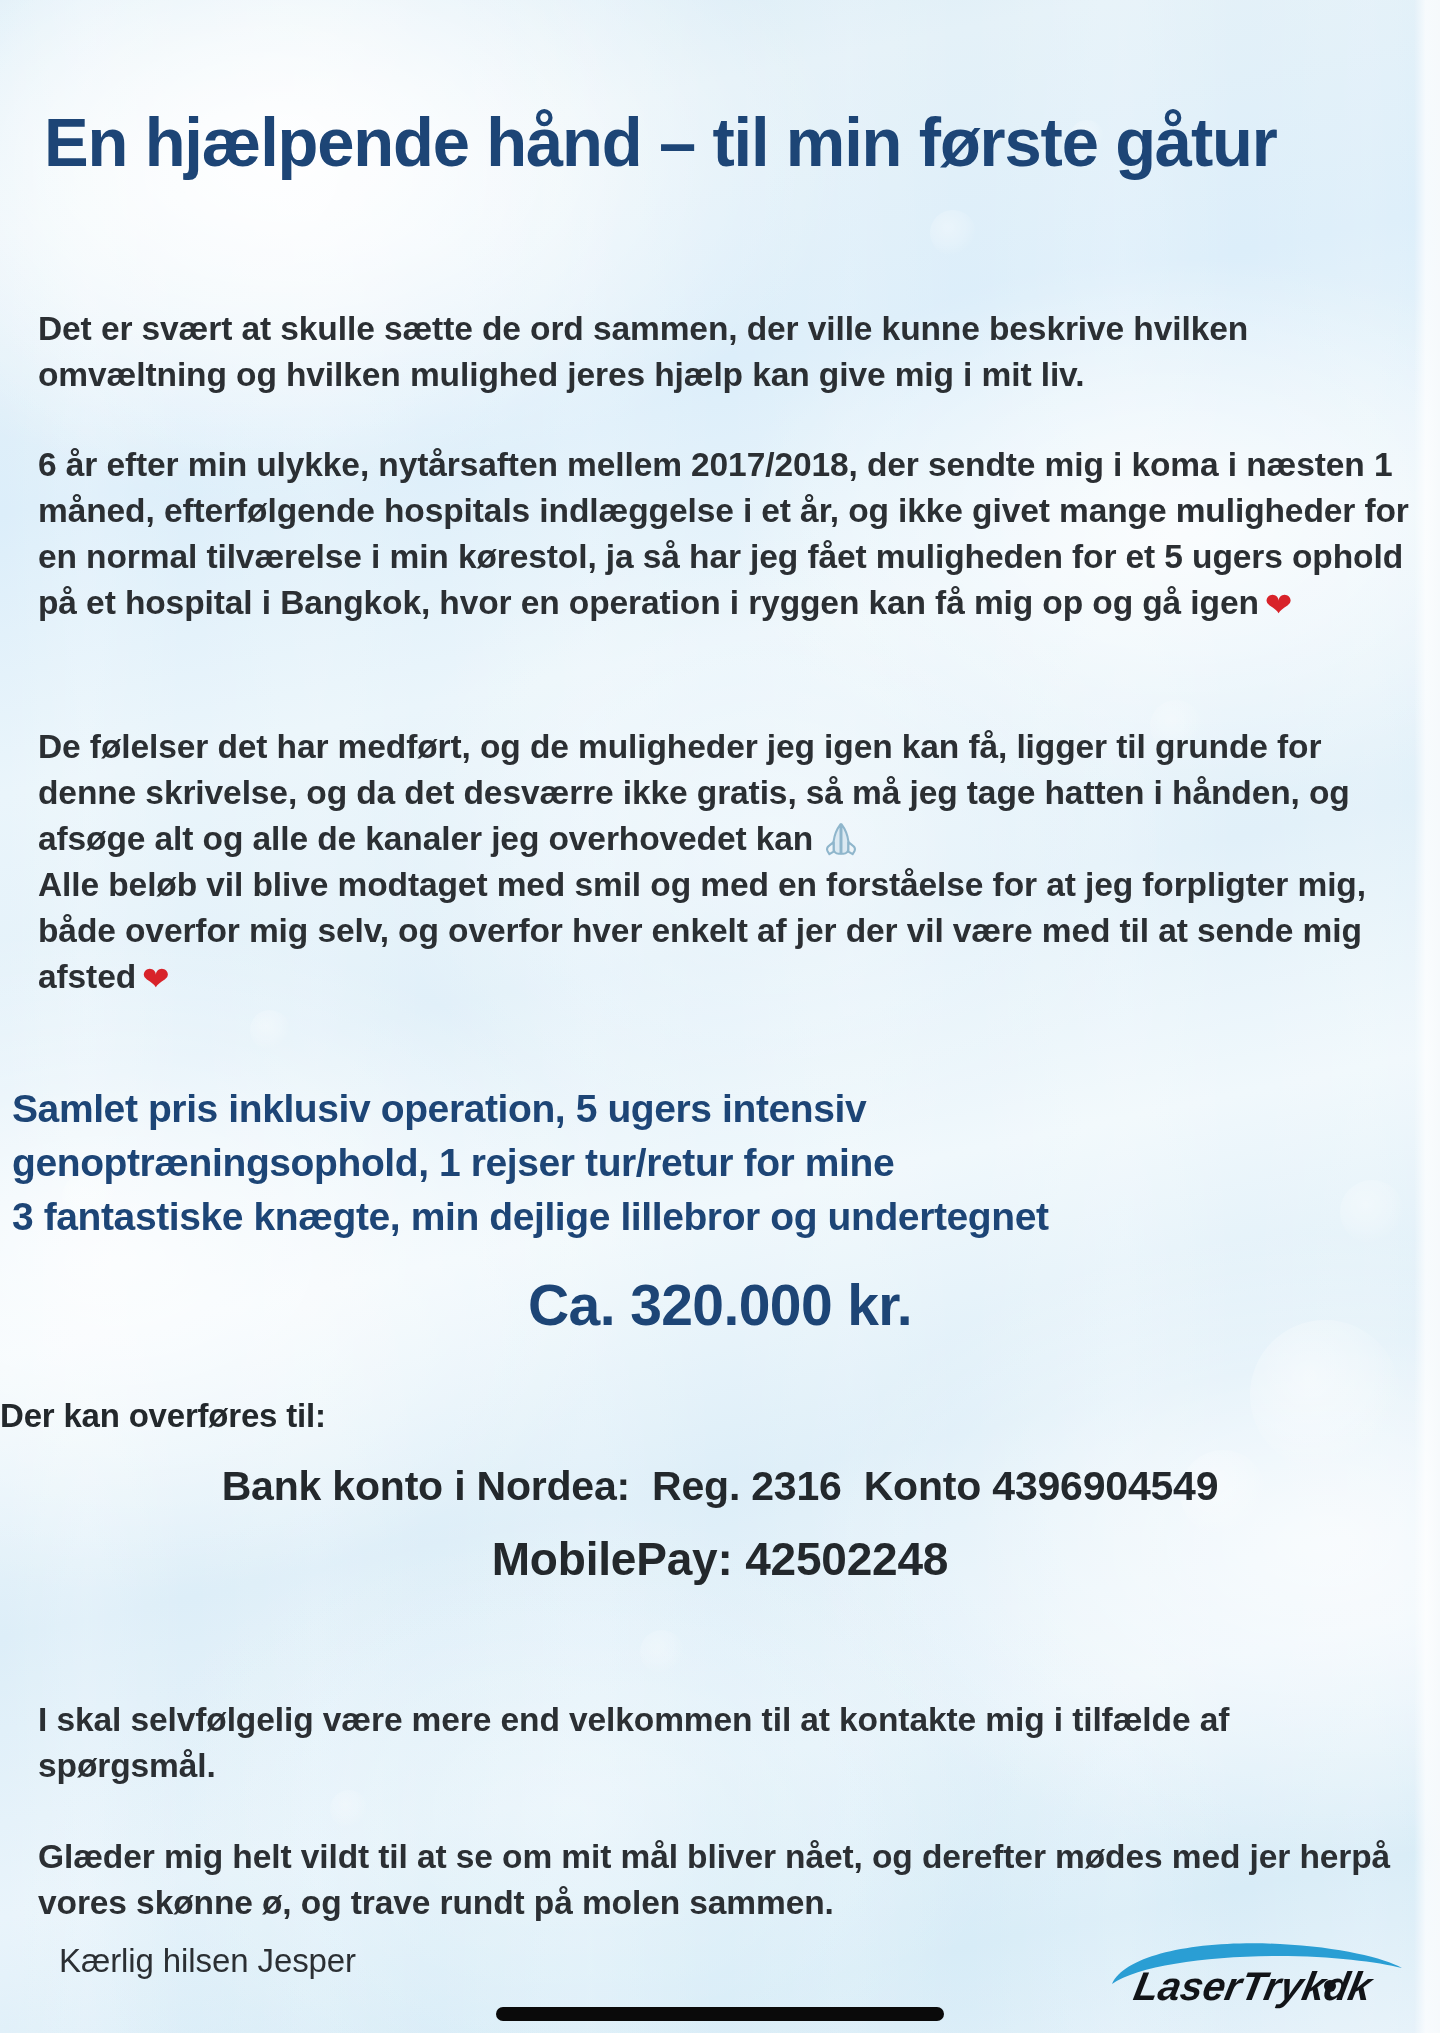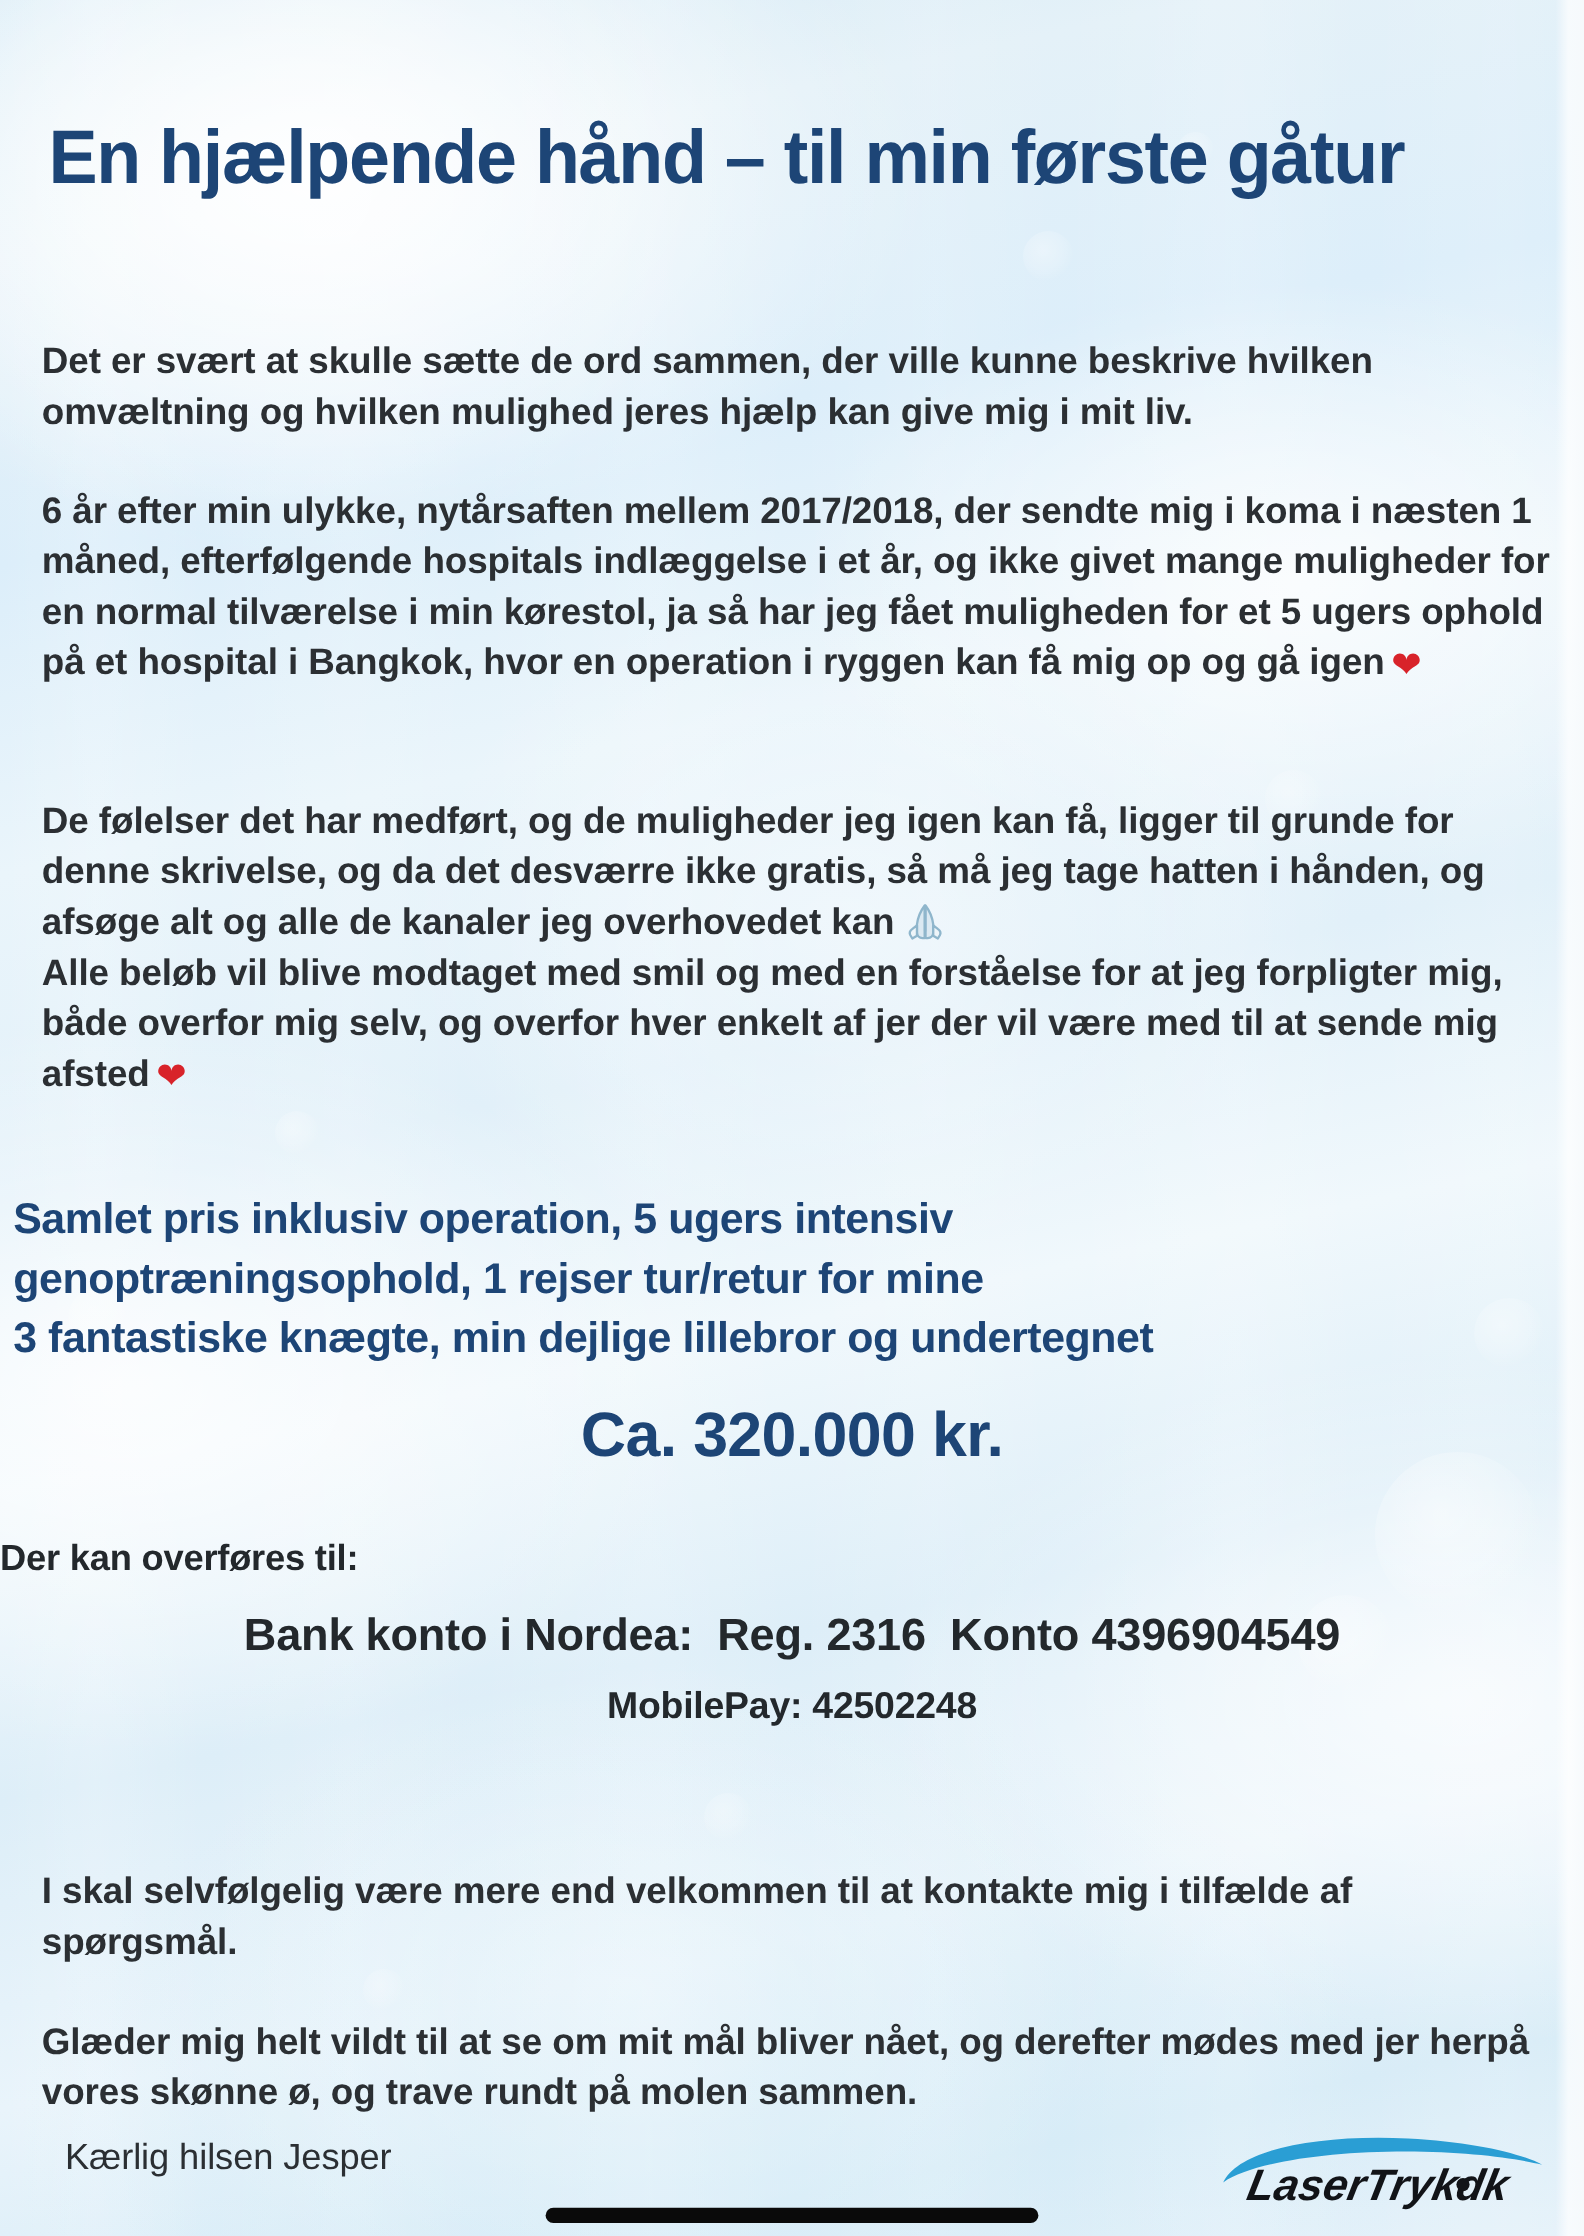--- a/index.html
+++ b/index.html
@@ -199,21 +199,21 @@
   }
   .bank-line .gap { display: inline-block; width: 22px; }
   .mobilepay-line {
     position: absolute;
     left: 0;
     top: 1532px;
     width: 1440px;
     text-align: center;
     color: #23282c;
     font-weight: 700;
-    font-size: 34px;
+    font-size: 46px;
     letter-spacing: -0.2px;
   }
 
   
   .logo {
     position: absolute;
     right: 18px;
     top: 1938px;
     width: 320px;
     height: 72px;

